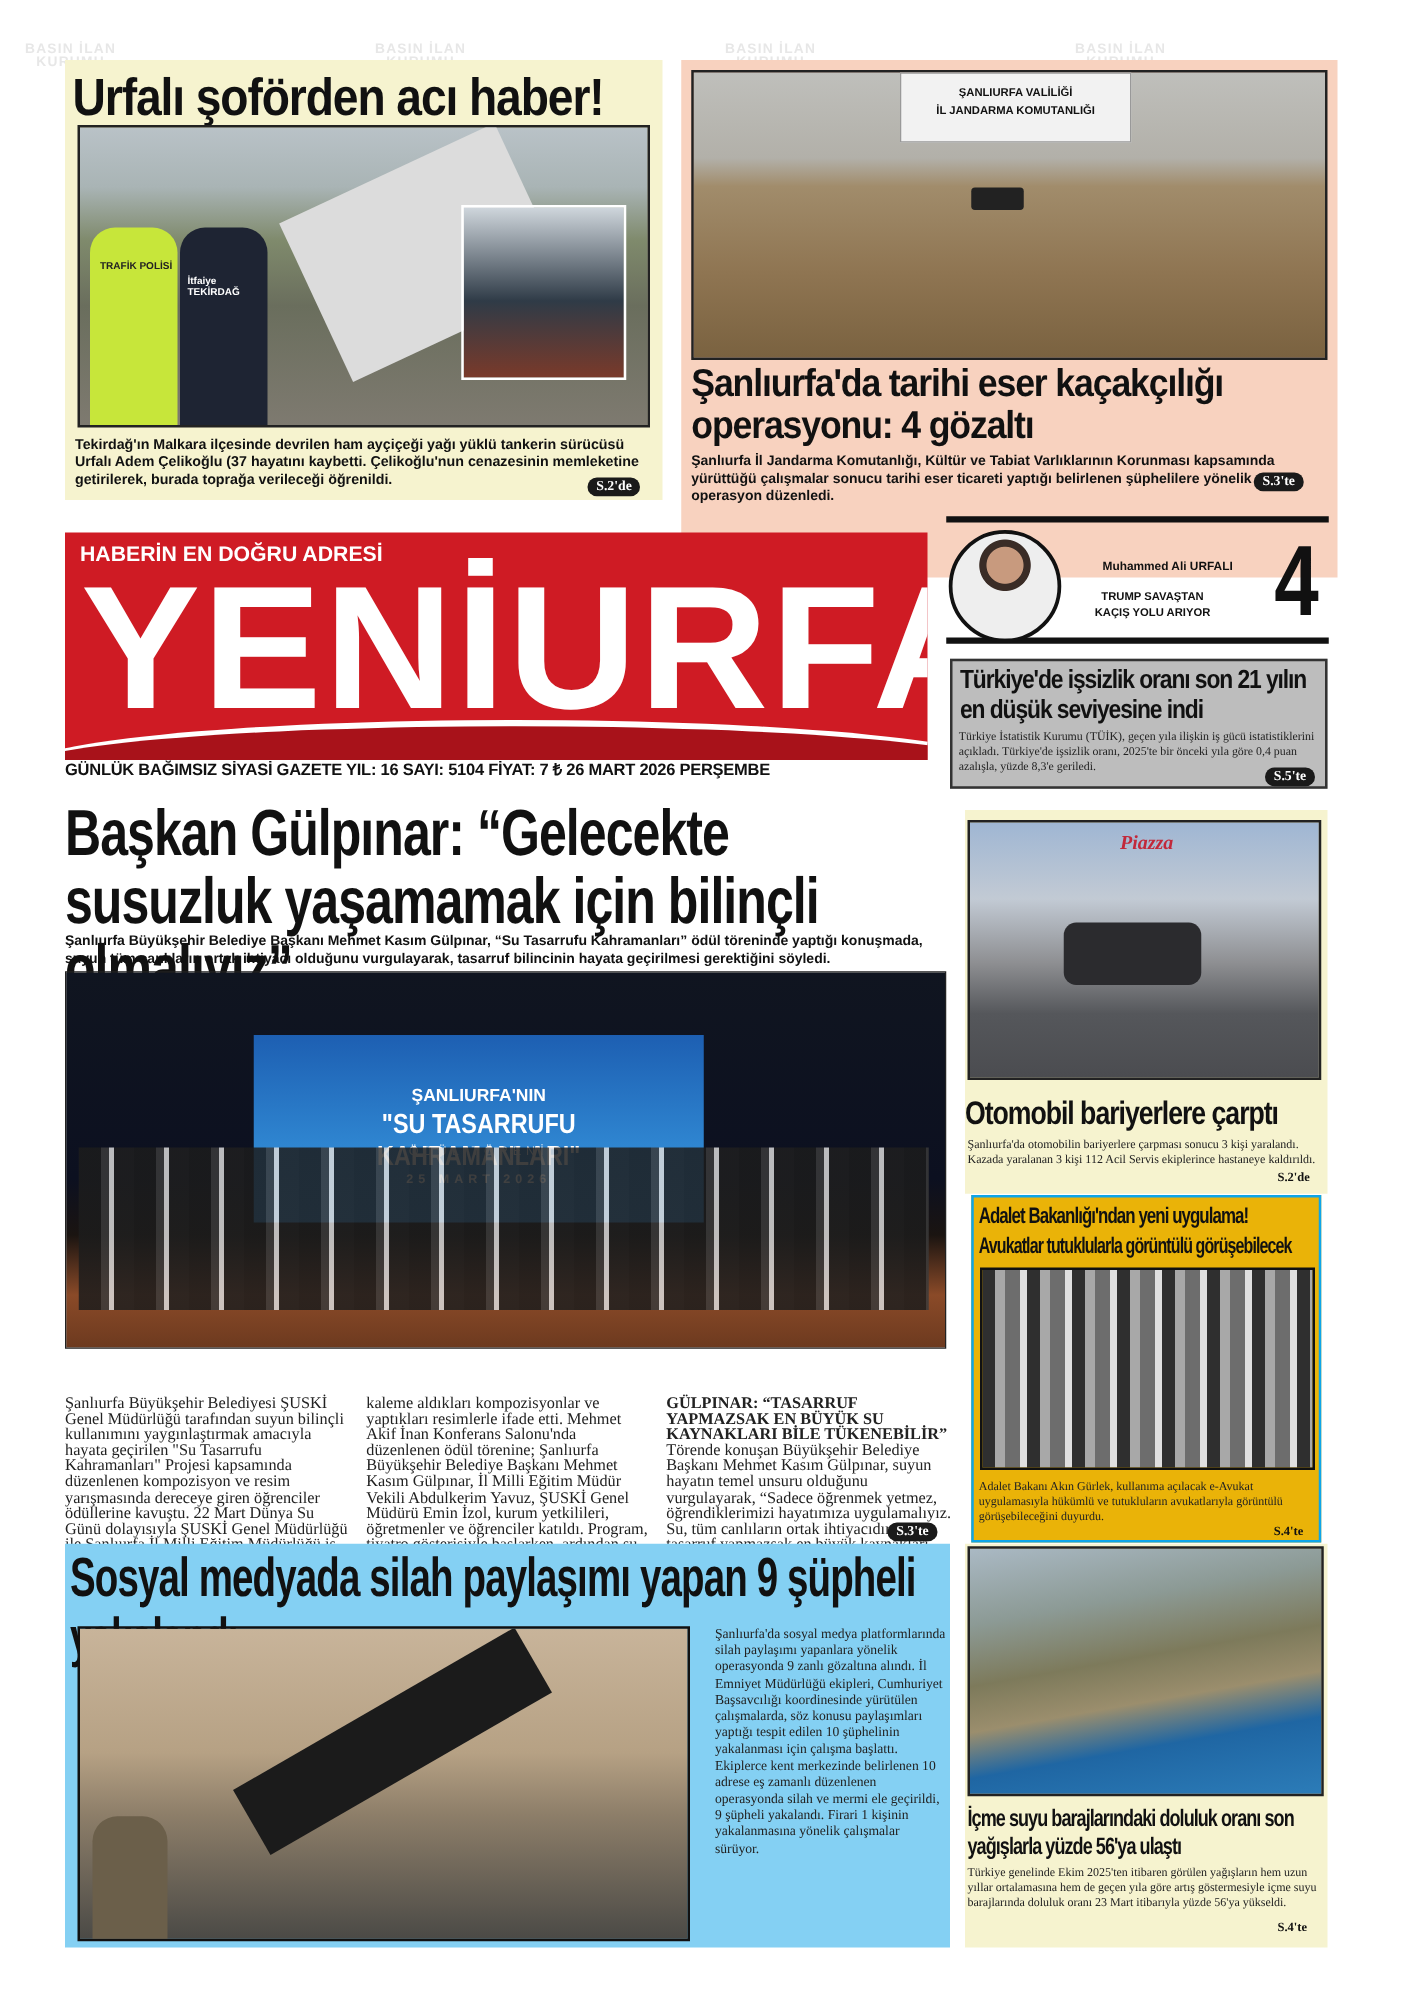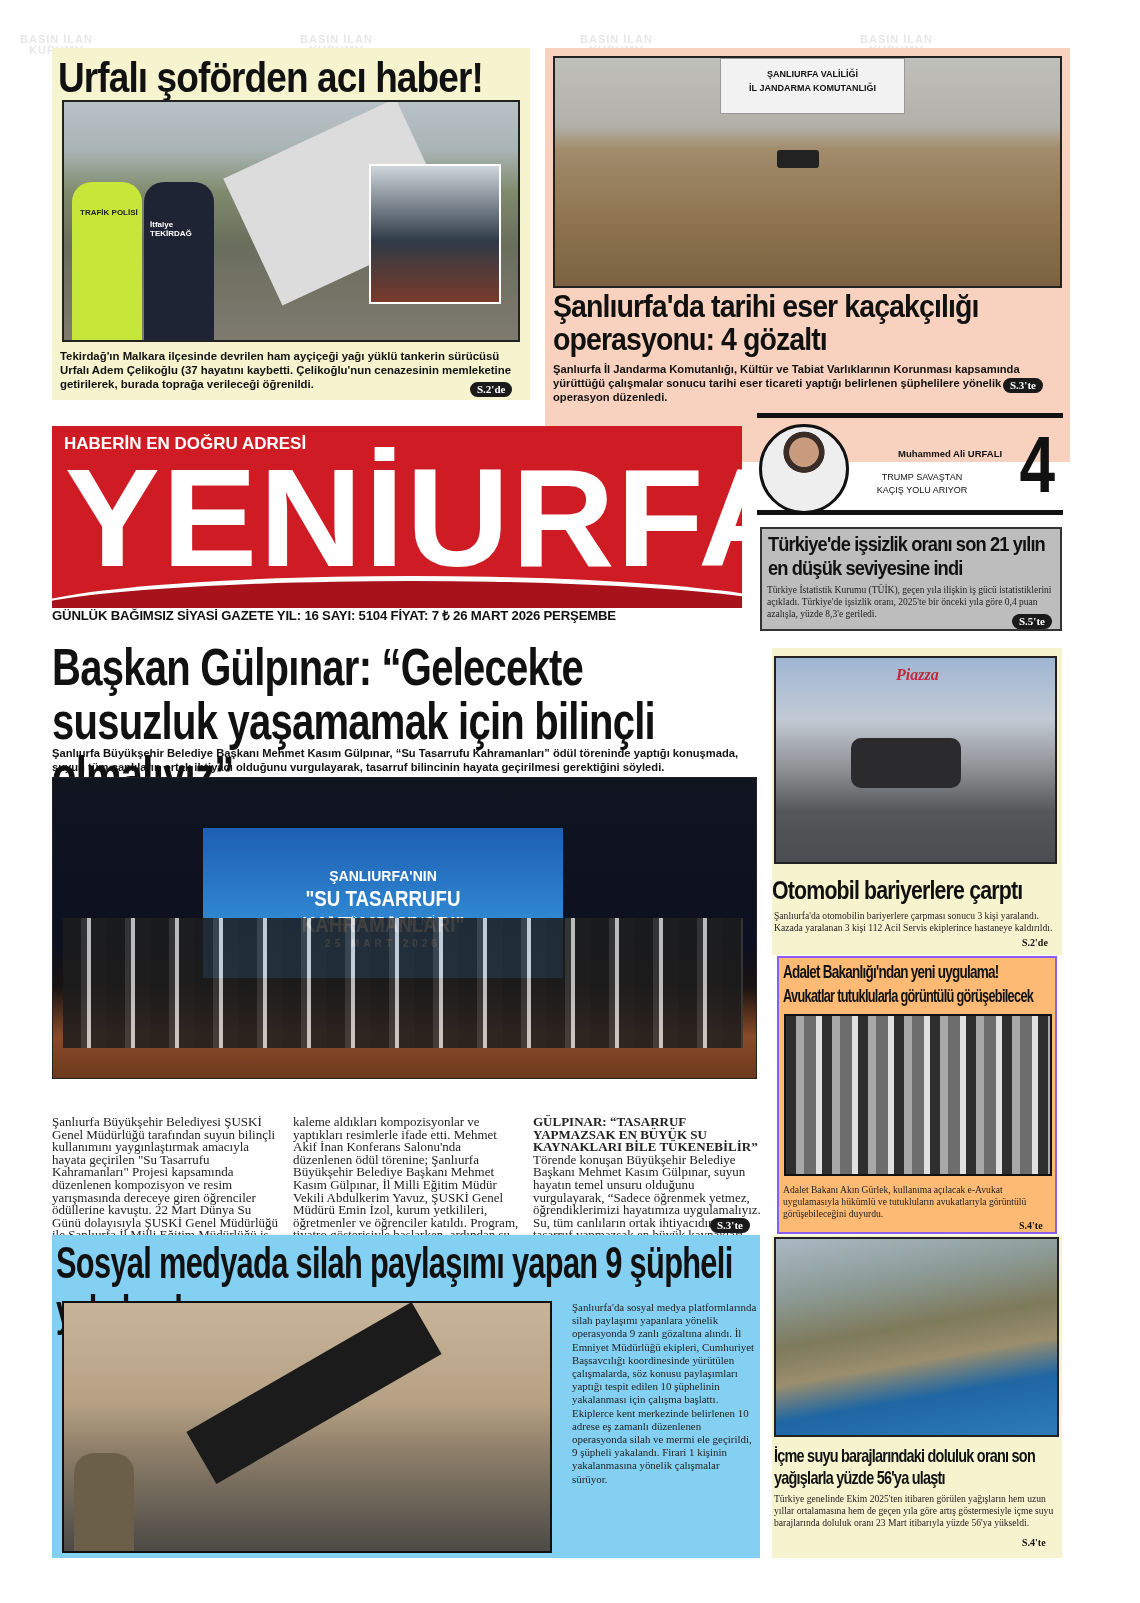--- a/index.html
+++ b/index.html
@@ -27,22 +27,22 @@
   
   #mast { left: 52px; top: 414px; width: 690px; height: 182px; background: #cf1b24; overflow: hidden; margin-top: 12px; }
   #mast .slogan { left: 12px; top: 8px; color: #fff; font-weight: 900; font-size: 17px; white-space: nowrap; }
   #mast .logo { left: 20px; top: 22px; color: #fff; font-weight: 900; font-size: 140px; line-height: 140px; white-space: nowrap; transform: scaleX(1.02); letter-spacing: 2px; }
   #mast .swoosh { left: -40px; top: 150px; width: 800px; height: 80px; border-top: 5px solid #fff; border-radius: 60% 60% 0 0; background: #a8121a; }
   #issue { left: 52px; top: 606px; width: 690px; font-size: 13.2px; font-weight: 700; white-space: nowrap; letter-spacing: -0.2px; }
 
   
   #col { left: 757px; top: 413px; width: 306px; height: 102px; border-top: 5px solid #111; border-bottom: 5px solid #111; }
   #col .avatar { left: 2px; top: 6px; width: 90px; height: 90px; border-radius: 50%; border: 3px solid #111; background: radial-gradient(circle at 50% 30%, #c89a7e 0 20%, #3a2c26 21% 28%, #eeeeee 29%); }
-  #col .name { left: 125px; top: 30px; font-size: 9.5px; font-weight: 700; white-space: nowrap; margin-left: 16px; }
-  #col .title { left: 115px; top: 53px; width: 100px; text-align: center; font-size: 9px; font-weight: 400; line-height: 13px; }
+  #col .name { left: 125px; top: 30px; font-size: 9.5px; font-weight: 700; white-space: nowrap; }
+  #col .title { left: 115px; top: 53px; width: 100px; text-align: center; font-size: 9px; font-weight: 700; line-height: 13px; }
   #col .page { left: 258px; top: 2px; font-size: 80px; font-weight: 900; line-height: 90px; transform: scaleX(0.8); }
 
   
   #s3 { left: 760px; top: 527px; width: 302px; height: 104px; background: #bdbdbd; border: 2px solid #333; }
   #s3 .hl { left: 6px; top: 3px; font-size: 21px; line-height: 24px; width: 340px; transform: scaleX(0.87); }
   #s3 .sub { left: 5px; top: 55px; width: 292px; font-size: 9.5px; line-height: 12px; color: #222; }
 
   
   #s4hl { left: 52px; top: 640px; font-size: 52px; line-height: 54px; width: 900px; transform: scaleX(0.77); }
   #s4sub { left: 52px; top: 746px; width: 705px; font-size: 11.2px; font-weight: 700; line-height: 14px; }
@@ -52,21 +52,21 @@
   #s4photo .people { position: absolute; left: 10px; top: 140px; width: 680px; height: 130px; background: repeating-linear-gradient(90deg,#1c1c1c 0 18px,#3a3a3a 18px 24px,#d9d9d9 24px 28px,#1f1f1f 28px 44px); opacity: 0.85; }
   .colA, .colB, .colC { position: absolute; top: 1116px; width: 230px; font-size: 13px; line-height: 12.6px; color: #222; }
   .colA { left: 52px; } .colB { left: 293px; } .colC { left: 533px; }
   .colC .h { font-weight: 700; }
 
   
   #s5 { left: 772px; top: 648px; width: 290px; height: 307px; background: #f6f3cf; }
   #s5 .photo { left: 2px; top: 8px; width: 283px; height: 208px; background: linear-gradient(180deg,#9fb6d3 0%,#c2cad4 30%,#8e8f92 55%,#55575b 75%,#4b4c50 100%); }
   #s5 .hl { left: 0; top: 228px; font-size: 26px; line-height: 28px; width: 340px; transform: scaleX(0.82); }
   #s5 .sub { left: 2px; top: 262px; width: 285px; font-size: 9.6px; line-height: 12px; color: #222; }
-  #s6 { left: 777px; top: 956px; width: 280px; height: 278px; background: #fdba74; border: 2px solid #8b5cf6; }
+  #s6 { left: 777px; top: 956px; width: 280px; height: 278px; background: #eab308; border: 2px solid #0ea5e9; }
   #s6 .hl1 { left: 4px; top: 4px; font-size: 18px; width: 340px; transform: scaleX(0.75); }
   #s6 .hl2 { left: 4px; top: 28px; font-size: 18px; width: 360px; transform: scaleX(0.71); }
   #s6 .photo { left: 5px; top: 56px; width: 268px; height: 162px; background: repeating-linear-gradient(90deg,#2f2f2f 0 10px,#a8a8a8 10px 18px,#6d6d6d 18px 30px,#e0e0e0 30px 36px); border-color: #111; }
   #s6 .sub { left: 4px; top: 226px; width: 272px; font-size: 9.6px; line-height: 12px; color: #222; }
 
   
   #s7 { left: 52px; top: 1235px; width: 708px; height: 323px; background: #84d0f3; }
   #s7 .hl { left: 4px; top: 4px; font-size: 44px; line-height: 48px; width: 1000px; transform: scaleX(0.7); }
   #s7 .photo { left: 10px; top: 66px; width: 490px; height: 252px; background: linear-gradient(180deg,#c8b49a 0%,#b6a184 40%,#8d7e69 60%,#4b4a46 100%); border-color: #111; }
   #s7 .sub { left: 520px; top: 66px; width: 185px; font-size: 10.9px; line-height: 13.2px; color: #222; }

